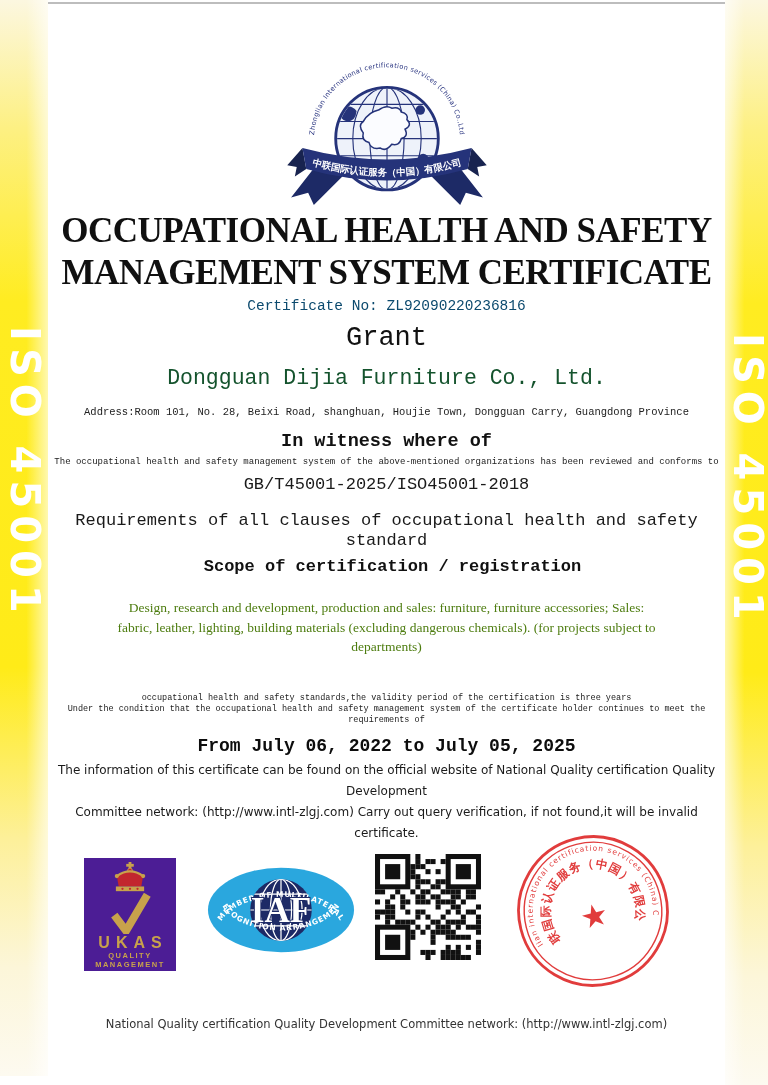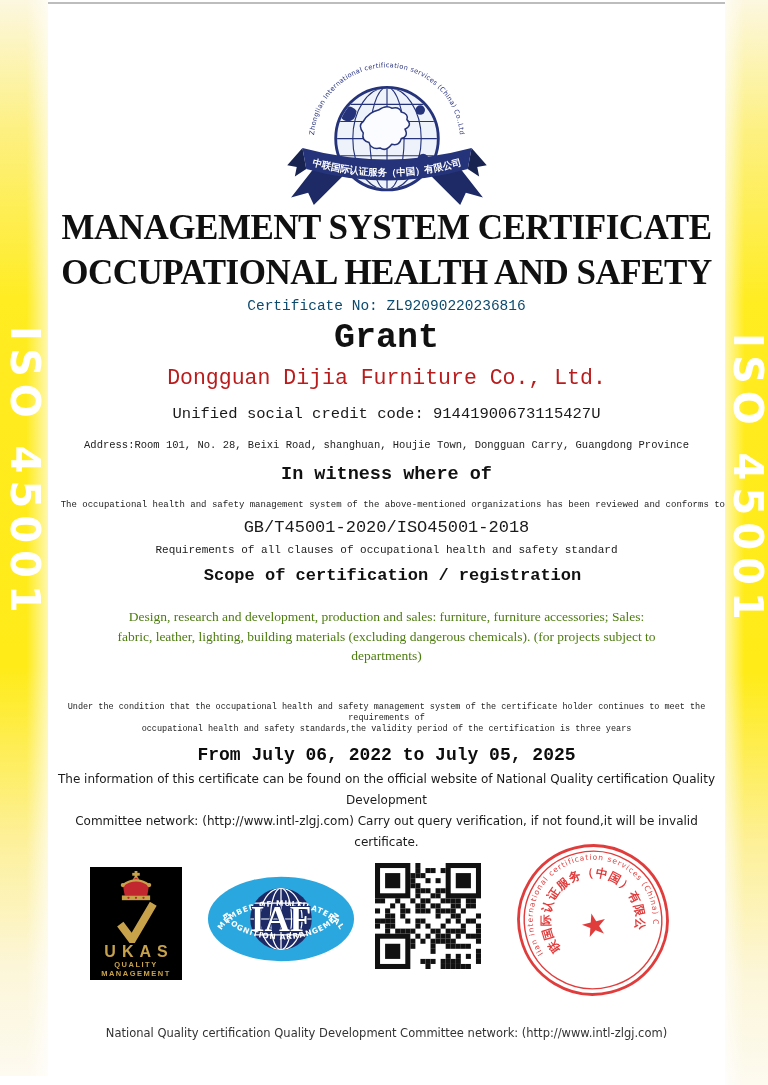--- a/index.html
+++ b/index.html
@@ -25,38 +25,38 @@
   }
   .band-left .iso-vert{top:326px;left:2px;}
   .band-right .iso-vert{top:333px;left:0px;}
   .topline{position:absolute;top:2px;left:48px;right:43px;height:2px;background:#bdbdbd;}
 
   
   .content{position:absolute;left:48px;right:43px;top:0;text-align:center;}
   .logo-svg{display:block;margin:55px auto 0;}
   .title{font-family:"Liberation Serif",serif;font-weight:bold;font-size:35px;line-height:42px;letter-spacing:-.5px;color:#101010;margin-top:3px;}
   .cert-no{font-size:14.5px;line-height:20px;margin-top:2px;color:#0c4a6e;}
-  .grant{font-size:35px;font-weight:bold;line-height:32px;margin-top:6px;color:#111;}
-  .company{font-size:21.5px;line-height:28px;margin-top:10px;color:#b91c1c;}
+  .grant{font-size:27px;font-weight:normal;line-height:32px;margin-top:6px;color:#111;}
+  .company{font-size:21.5px;line-height:28px;margin-top:10px;color:#14532d;}
   .credit{font-size:15.5px;line-height:21px;margin-top:12px;}
   .address{font-size:10.5px;line-height:15px;margin-top:13px;color:#222;}
   .witness{font-size:18.5px;font-weight:bold;line-height:24px;margin-top:10px;color:#111;text-align:center;}
-  .review-note{font-size:9px;line-height:12px;margin-top:12px;color:#222;text-align:right;}
+  .review-note{font-size:9px;line-height:12px;margin-top:2px;color:#222;}
   .standard{font-size:17px;line-height:24px;margin-top:5px;}
-  .requirements{font-size:11px;line-height:20px;}
+  .requirements{font-size:17px;line-height:20px;margin-top:14px;}
   .scope-heading{font-size:17px;font-weight:bold;line-height:23px;margin-top:4px;color:#111;margin-left:12px;}
   .scope{font-family:Liberation Serif, serif;font-size:13.5px;line-height:19.5px;margin-top:20px;color:#4d7c0f;}
   .validity-note{font-size:8.5px;line-height:11px;margin-top:36px;color:#222;}
   .validity-period{font-size:18px;font-weight:bold;line-height:24px;margin-top:8px;color:#0d0d0d;}
   .info{font-family:"DejaVu Sans",sans-serif;font-size:12px;line-height:21px;margin-top:2px;color:#1a1a1a;}
 
   
   .badges{position:relative;height:150px;margin-top:0;text-align:left;}
   .ukas{
-    position:absolute;left:42px;top:14px;width:92px;height:113px;background:#000000;
+    position:absolute;left:36px;top:14px;width:92px;height:113px;background:#4c1d95;
     display:flex;flex-direction:column;align-items:center;text-align:center;
   }
   .ukas-name{color:#c8a24b;font-family:"Liberation Sans",sans-serif;font-weight:bold;font-size:16px;letter-spacing:6px;line-height:17px;margin-left:6px;}
   .ukas-sub{color:#c8a24b;font-family:"Liberation Sans",sans-serif;font-weight:bold;font-size:7.5px;letter-spacing:1.5px;line-height:9px;}
   .iaf{position:absolute;left:158px;top:22px;}
   .qr{position:absolute;left:327px;top:10px;width:106px;height:106px;background:#fff;}
   .stamp{position:absolute;left:465px;top:-13px;opacity:.88;}
   .footer-line{font-family:"DejaVu Sans",sans-serif;font-size:11.5px;line-height:16px;margin-top:22px;color:#333;}
 </style>
 </head>
@@ -112,43 +112,42 @@
     <g>
       <path d="M 16,98 L 0,116 L 10,118 L 8,128 L 20,120 Z" fill="#18234f"></path>
       <path d="M 194,98 L 210,116 L 200,118 L 202,128 L 190,120 Z" fill="#18234f"></path>
       <path d="M 16,98 Q 105,122 194,98 L 190,120 Q 105,144 20,120 Z" fill="#25337a"></path>
     </g>
     <text font-family="DejaVu Sans, sans-serif" font-size="10" font-weight="bold" fill="#ffffff">
       <textPath href="#ribbonCurve" startOffset="50%" text-anchor="middle">中联国际认证服务（中国）有限公司</textPath>
     </text>
   </svg>
 
+  <div class="title">OCCUPATIONAL HEALTH AND SAFETY</div>
   <div class="title" style="margin-top:0;">MANAGEMENT SYSTEM CERTIFICATE</div>
-  <div class="title">OCCUPATIONAL HEALTH AND SAFETY</div>
 
   <div class="cert-no">Certificate No: ZL92090220236816</div>
   <div class="grant">Grant</div>
   <div class="company">Dongguan Dijia Furniture Co., Ltd.</div>
-  <div class="credit">Unified social credit code: 91441900673115427U</div>
   <div class="address">Address:Room 101, No. 28, Beixi Road, shanghuan, Houjie Town, Dongguan Carry, Guangdong Province</div>
   <div class="witness">In witness where of</div>
   <div class="review-note">The occupational health and safety management system of the above-mentioned organizations has been reviewed and conforms to</div>
-  <div class="standard">GB/T45001-2020/ISO45001-2018</div>
+  <div class="standard">GB/T45001-2025/ISO45001-2018</div>
   <div class="requirements">Requirements of all clauses of occupational health and safety standard</div>
   <div class="scope-heading">Scope of certification / registration</div>
 
   <div class="scope">
     <div>Design, research and development, production and sales: furniture, furniture accessories; Sales:</div>
     <div>fabric, leather, lighting, building materials (excluding dangerous chemicals). (for projects subject to</div>
     <div>departments)</div>
   </div>
 
   <div class="validity-note">
+    <div>occupational health and safety standards,the validity period  of the certification  is three years</div>
     <div>Under the condition that the occupational health and safety management system of the certificate holder continues to meet the requirements of</div>
-    <div>occupational health and safety standards,the validity period  of the certification  is three years</div>
   </div>
 
   <div class="validity-period">From July 06, 2022 to July 05, 2025</div>
 
   <div class="info">
     <div>The information of this certificate can be found on the official website of National Quality certification Quality Development</div>
     <div>Committee  network:  (http://www.intl-zlgj.com) Carry out query verification, if not found,it will be invalid certificate.</div>
   </div>
 
   <div class="badges">

